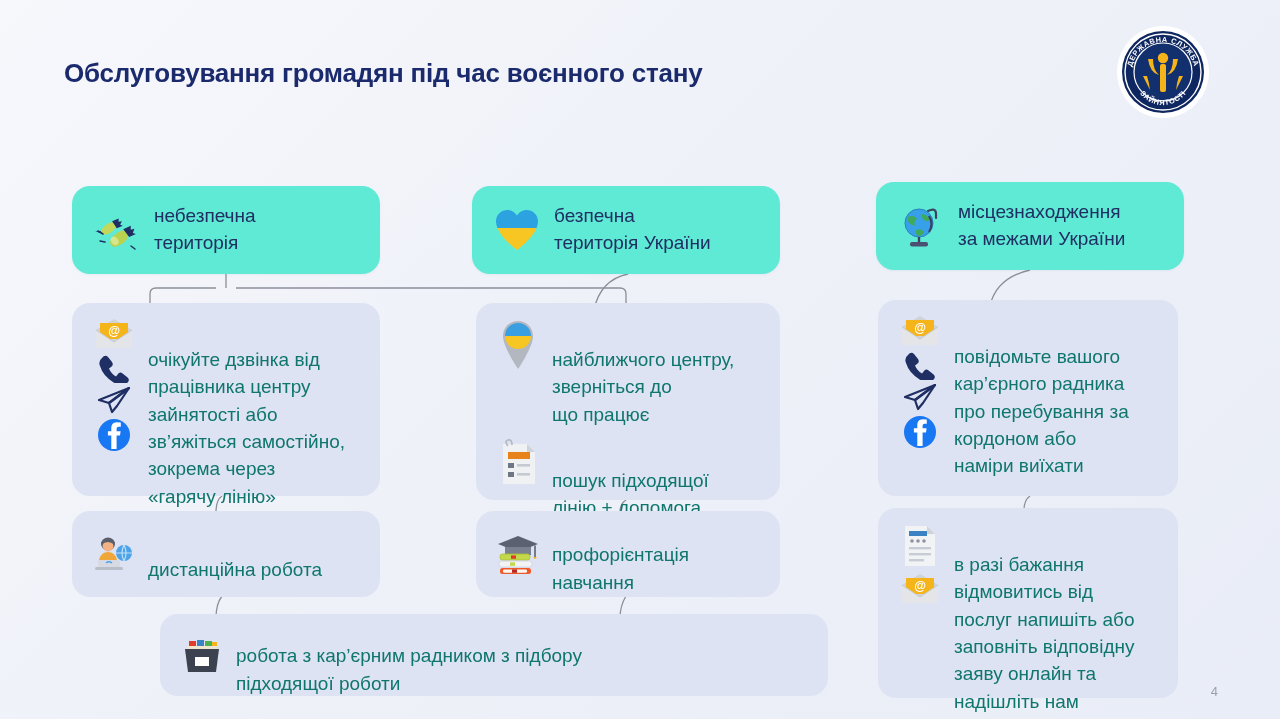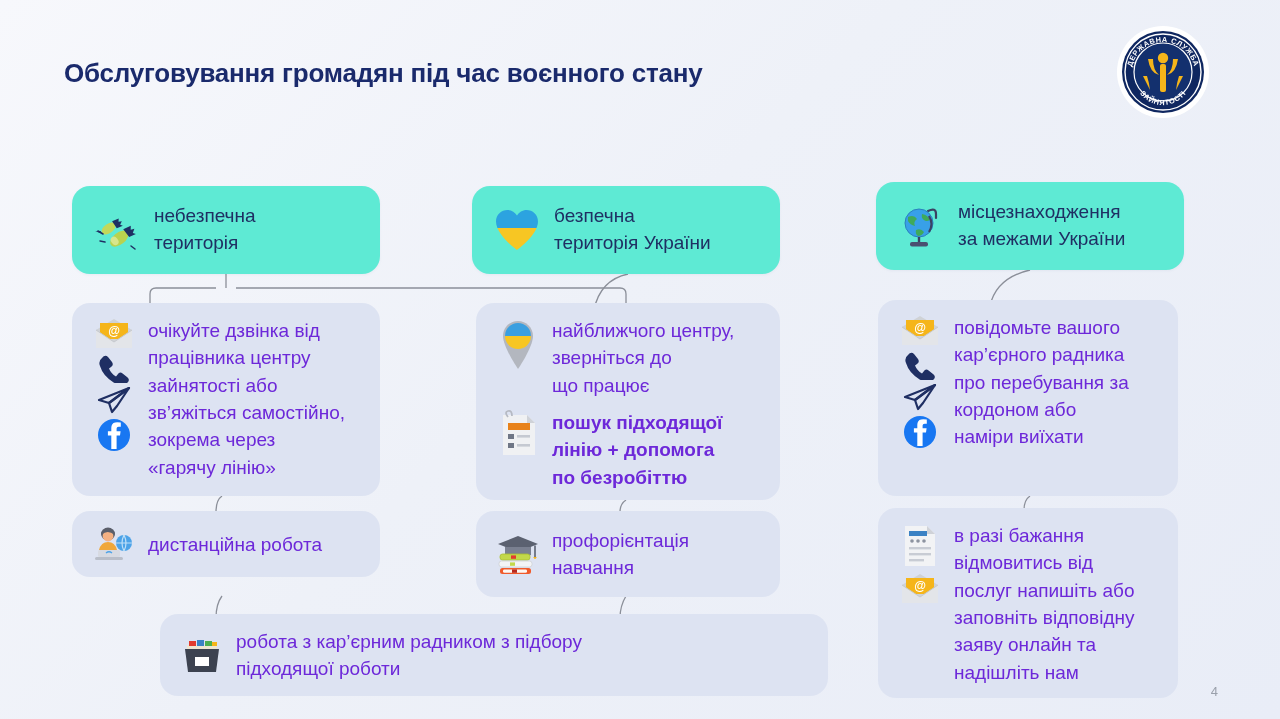--- a/index.html
+++ b/index.html
@@ -90,37 +90,38 @@
     position: absolute;
     background: #dde3f2;
     border-radius: 18px;
     box-sizing: border-box;
     padding: 14px 16px;
   }
   .block-row {
     display: flex;
     align-items: flex-start;
   }
-  .block-row + .block-row { margin-top: 10px; font-weight: bold; }
+  .block-row + .block-row { margin-top: 10px; }
   .block-icons {
     flex: 0 0 auto;
     width: 52px;
     display: flex;
     flex-direction: column;
     align-items: center;
     justify-content: flex-start;
     gap: 2px;
   }
   .block-icons.centered { justify-content: center; }
   .block-text {
     margin-left: 8px;
     font-size: 19px;
     line-height: 1.44;
-    color: #6d28d9;
+    color: #0f766e;
     flex: 1 1 auto;
+    margin-top: 29px;
   }
   .block-text.single { padding-top: 2px; }
 
   .ico { display: block; }
 
   
   .row-middle { align-items: center; }
 </style>
 </head>
 <body>
@@ -277,21 +278,21 @@
       <div>очікуйте дзвінка від</div>
       <div>працівника центру</div>
       <div>зайнятості або</div>
       <div>зв’яжіться самостійно,</div>
       <div>зокрема через</div>
       <div>«гарячу лінію»</div>
     </div>
   </div>
 </div>
 
-<div class="block" style="left:72px; top:511px; width:308px; height:66px; display:flex; align-items:center;">
+<div class="block" style="left:72px; top:511px; width:308px; height:86px; display:flex; align-items:center;">
   <div class="block-row row-middle" style="width:100%;">
     <div class="block-icons centered">
       <svg class="ico" width="44" height="40" viewBox="0 0 44 40">
         <ellipse cx="16" cy="10" rx="7" ry="6.4" fill="#5b5f6b"></ellipse>
         <circle cx="16" cy="12" r="5.4" fill="#f4b183"></circle>
         <path d="M9.5 10.5 q6 -5 13 0 q0 -6 -6.5 -6 q-6.5 0 -6.5 6 z" fill="#5b5f6b"></path>
         <path d="M7 26 q2 -8 9 -8 q7 0 9 8 z" fill="#f0a73a"></path>
         <circle cx="32" cy="19" r="8" fill="#4da3e8"></circle>
         <path d="M24 19 h16 M32 11 q4 8 0 16 M32 11 q-4 8 0 16" fill="none" stroke="#bfe0f8" stroke-width="1.2"></path>
         <rect x="6" y="26" width="22" height="7" rx="1.5" fill="#d7dae2"></rect>

